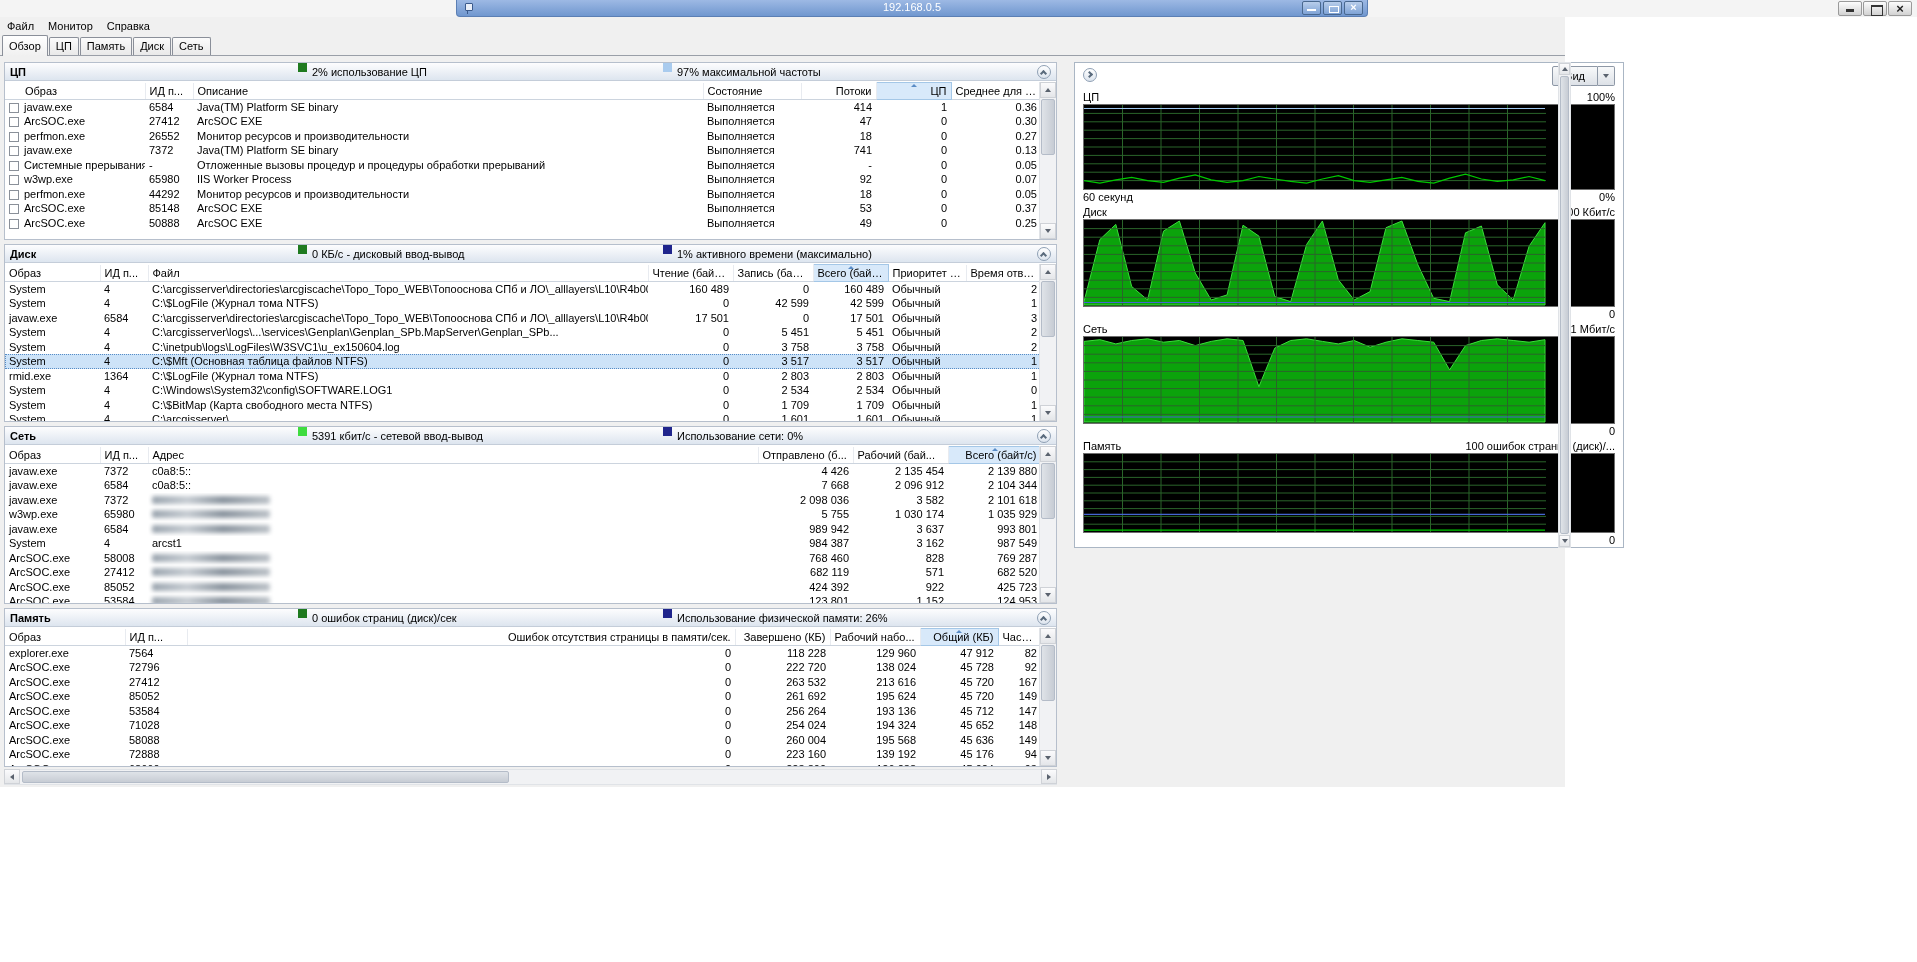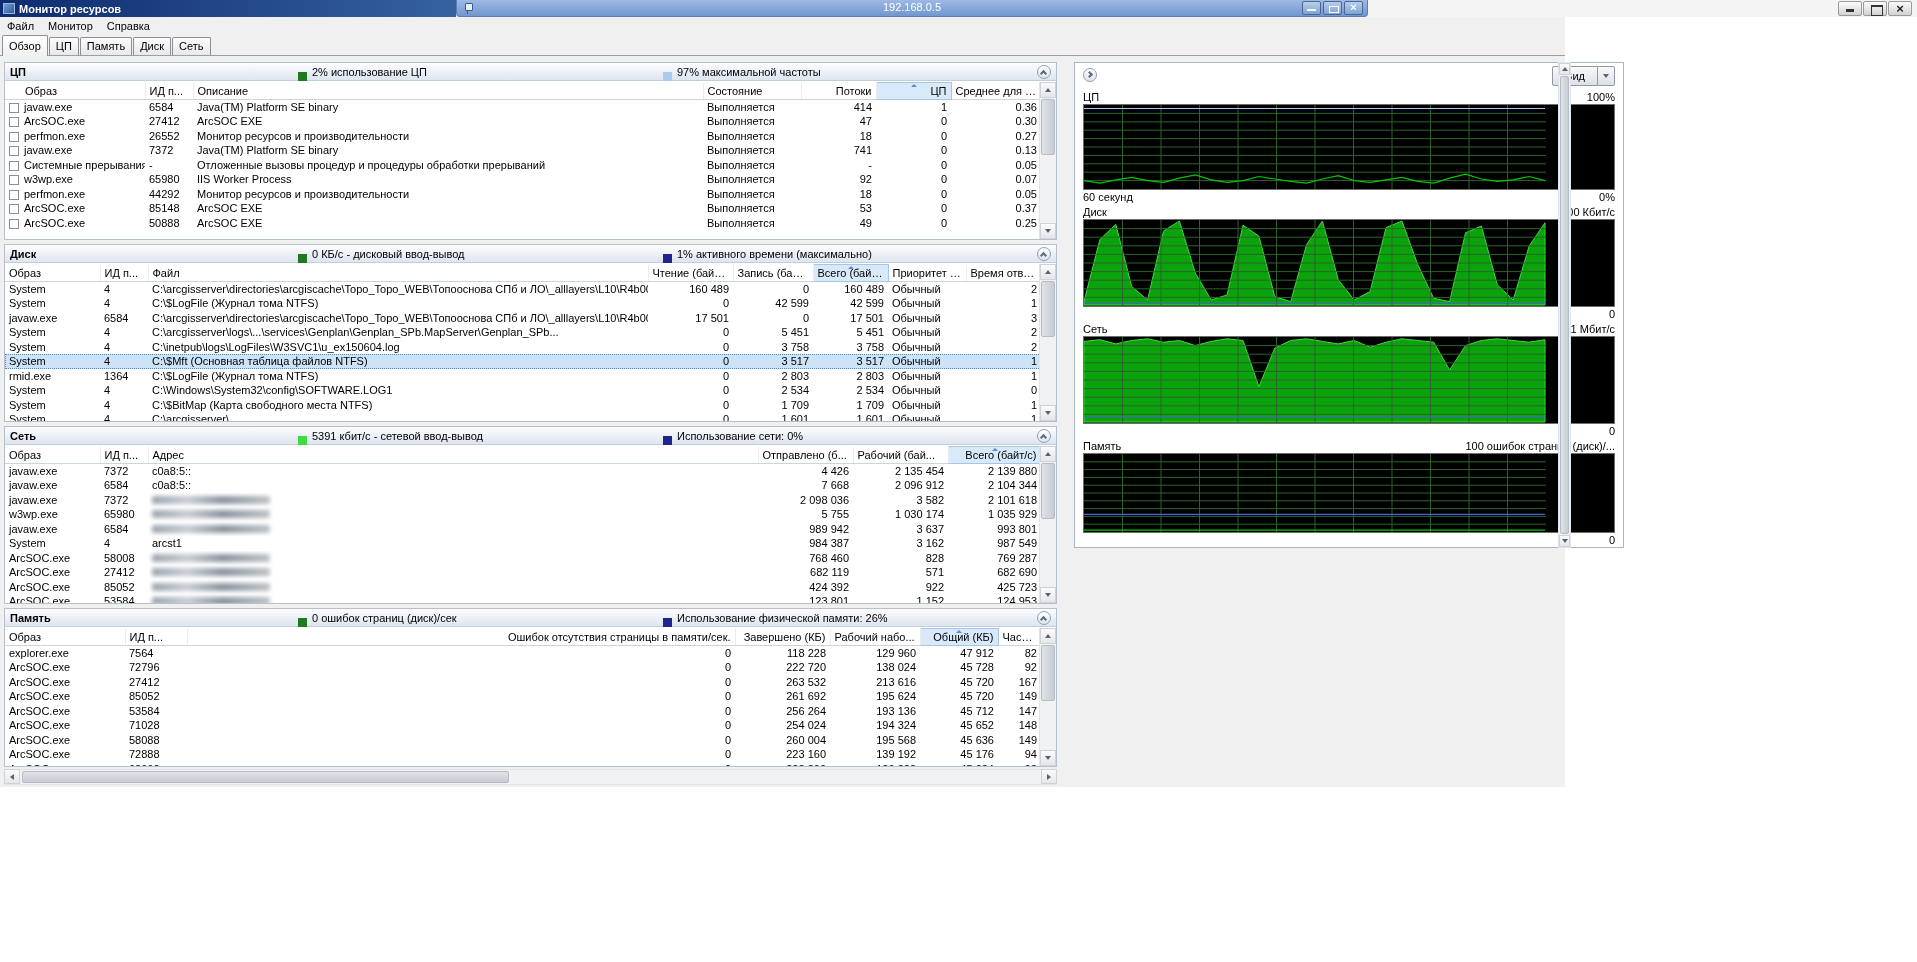--- a/index.html
+++ b/index.html
@@ -40,21 +40,21 @@
   .main{position:absolute;left:0;top:56px;width:1565px;height:731px;background:#f0f0f0}
 
   .panel{position:absolute;left:4px;width:1053px;background:#fff;border:1px solid #b6bfcc;overflow:hidden}
   #p-cpu{top:6px;height:178px}
   #p-disk{top:188px;height:178px}
   #p-net{top:370px;height:178px}
   #p-mem{top:552px;height:159px}
 
   .phead{position:relative;height:18px;line-height:18px;background:linear-gradient(#fdfdfe,#dde5ef);border-bottom:1px solid #c4cdd9}
   .ptitle{font-weight:bold;padding-left:5px}
-  .legend{position:absolute;top:0;height:18px;display:flex;align-items:flex-end;gap:5px;white-space:nowrap}
+  .legend{position:absolute;top:0;height:18px;display:flex;align-items:flex-start;gap:5px;white-space:nowrap}
   .leg1{left:293px}.leg2{left:658px}
   .sw{width:9px;height:9px;display:inline-block;flex:0 0 auto}
   .collapse{position:absolute;right:5px;top:2px;width:14px;height:14px;border:1px solid #8fa0b4;border-radius:50%;
     background:linear-gradient(#ffffff,#dce4ee)}
   .cv-up{position:absolute;left:3px;top:5px;width:5px;height:5px;border-left:2px solid #5a6b7d;border-top:2px solid #5a6b7d;transform:rotate(45deg)}
   .cv-right{position:absolute;left:3px;top:3px;width:5px;height:5px;border-left:2px solid #5a6b7d;border-top:2px solid #5a6b7d;transform:rotate(135deg)}
 
   .twrap{position:absolute;left:0;right:17px;top:19px;bottom:0;overflow:hidden}
   table.tbl{border-collapse:collapse;table-layout:fixed;width:100%}
   .tbl th{height:17px;font-weight:normal;text-align:left;padding:0 4px;background:#fff;
@@ -115,24 +115,20 @@
   .cvscroll .sbtn{width:11px;height:12px;left:0}
   .cvscroll .sbtn.up{top:0}
   .cvscroll .sbtn.down{bottom:0}
   .cvthumb{position:absolute;left:1px;width:9px;top:13px;bottom:13px;background:linear-gradient(90deg,#dfe3e8,#c7ccd4);
     border:1px solid #b4bcc8;border-radius:2px}
 </style>
 </head>
 <body>
 
 <div class="topstrip">
-  <div class="tb-left">
-    <span class="appicon"></span>
-    <span>Монитор ресурсов</span>
-  </div>
   <div class="rdpbar">
     <span class="pin"></span>
     <span class="rdptitle">192.168.0.5</span>
     <span class="rdpbtns">
       <span class="rbtn min"></span>
       <span class="rbtn rest"></span>
       <span class="rbtn close"></span>
     </span>
   </div>
   <span class="winbtns">
@@ -539,21 +535,21 @@
             <td class="num">768 460</td>
             <td class="num">828</td>
             <td class="num">769 287</td>
           </tr>
             <tr class="row blurred">
             <td>ArcSOC.exe</td>
             <td>27412</td>
             <td><span class="addr"></span></td>
             <td class="num">682 119</td>
             <td class="num">571</td>
-            <td class="num">682 690</td>
+            <td class="num">682 520</td>
           </tr>
             <tr class="row blurred">
             <td>ArcSOC.exe</td>
             <td>85052</td>
             <td><span class="addr"></span></td>
             <td class="num">424 392</td>
             <td class="num">922</td>
             <td class="num">425 723</td>
           </tr>
             <tr class="row blurred">

